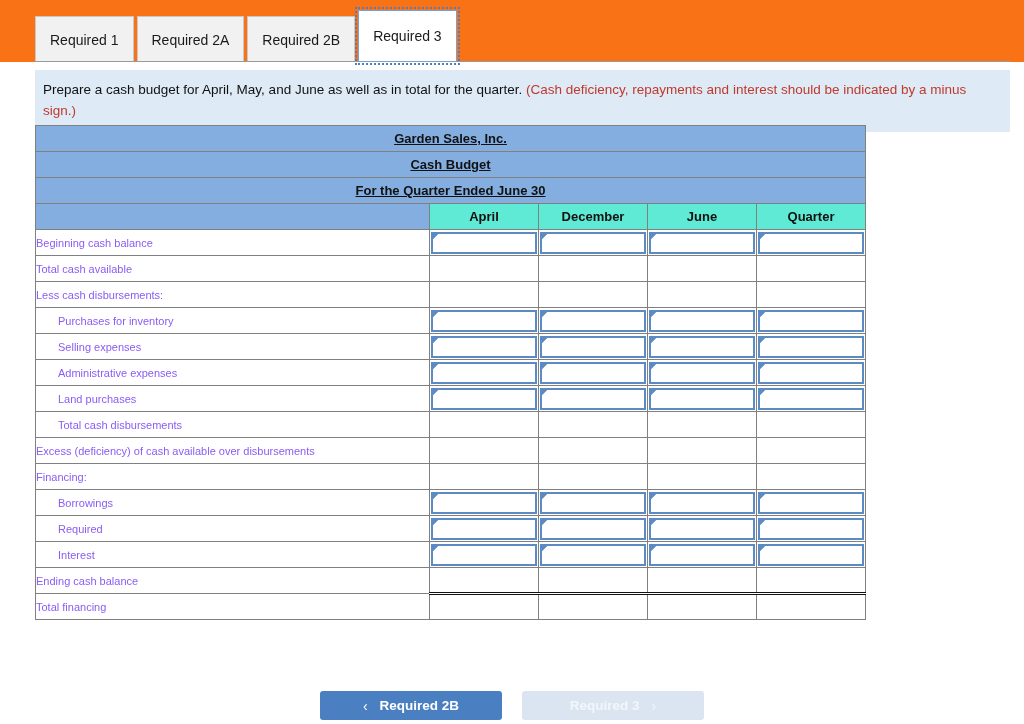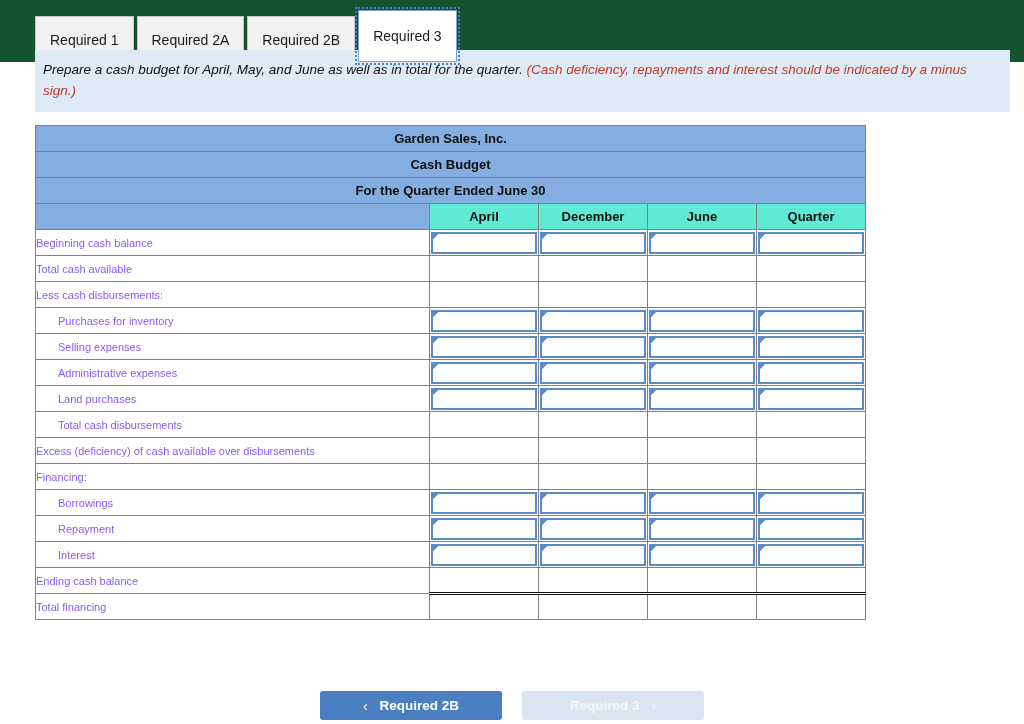--- a/index.html
+++ b/index.html
@@ -17,21 +17,21 @@
     position: relative;
   }
 
   
   .tabstrip {
     position: absolute;
     left: 0;
     top: 0;
     width: 1024px;
     height: 62px;
-    background: #14532d;
+    background: #f97316;
     box-sizing: border-box;
   }
   .tabstrip-underline {
     position: absolute;
     left: 35px;
     top: 61px;
     width: 975px;
     height: 1px;
     background: #9a9a9a;
   }
@@ -66,30 +66,29 @@
     outline: 2px dotted #4f7dc0;
     outline-offset: 1px;
     height: 52px;
     z-index: 3;
   }
 
   
   .banner {
     position: absolute;
     left: 35px;
-    top: 50px;
+    top: 70px;
     width: 975px;
     min-height: 53px;
     background: #deeaf6;
     box-sizing: border-box;
     padding: 10px 12px 10px 8px;
     font-size: 13.5px;
     line-height: 1.55;
     color: #111111;
-    font-style: italic;
   }
   .banner .note {
     color: #c0392b;
   }
 
   
   .table-wrap {
     position: absolute;
     left: 35px;
     top: 125px;
@@ -112,20 +111,21 @@
   }
 
   
   td.title-band {
     background: #84aedf;
     text-align: center;
     font-weight: bold;
     font-size: 13px;
     color: #111111;
     height: 26px;
+    text-decoration: underline;
   }
   td.colhead {
     background: #5eead4;
     text-align: center;
     font-weight: bold;
     color: #111111;
     height: 25px;
   }
   td.colhead-blank {
     background: #84aedf;
@@ -468,21 +468,21 @@
             </div>
           </td>
           <td class="cell-input">
             <div class="inputbox">
               <span class="marker"></span>
               <span class="marker2"></span>
             </div>
           </td>
         </tr>
         <tr>
-          <td class="label indent">Repayment</td>
+          <td class="label indent">Required</td>
           <td class="cell-input">
             <div class="inputbox">
               <span class="marker"></span>
               <span class="marker2"></span>
             </div>
           </td>
           <td class="cell-input">
             <div class="inputbox">
               <span class="marker"></span>
               <span class="marker2"></span>

